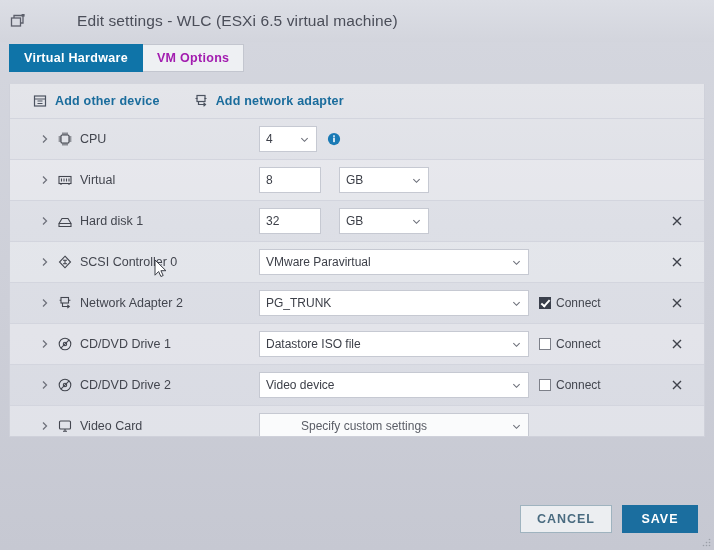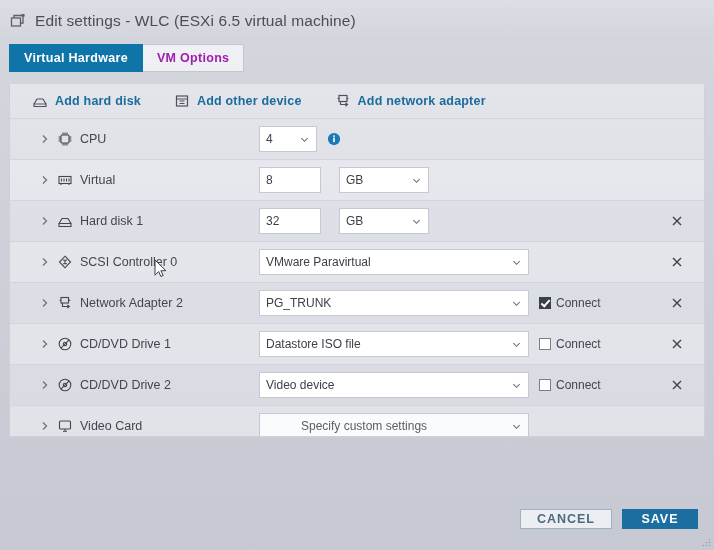--- a/index.html
+++ b/index.html
@@ -24,20 +24,21 @@
   }
 
   
   .titlebar {
     height: 42px;
     display: flex;
     align-items: center;
     padding: 0 10px 0 9px;
     background: linear-gradient(180deg, #dcdee5 0%, #d3d5dd 100%);
     box-sizing: border-box;
+    gap: 42px;
   }
   .titlebar .vm-icon {
     width: 18px;
     height: 18px;
     margin-right: 8px;
     flex: 0 0 auto;
     color: #5c5f6b;
   }
   .titlebar .title-text {
     font-size: 15.5px;
@@ -263,21 +264,21 @@
     right: 0;
     bottom: 0;
     height: 62px;
     display: flex;
     align-items: center;
     justify-content: flex-end;
     padding-right: 16px;
     box-sizing: border-box;
   }
   .btn {
-    height: 20px;
+    height: 28px;
     min-width: 76px;
     display: flex;
     align-items: center;
     justify-content: center;
     font-size: 12.5px;
     font-weight: bold;
     letter-spacing: 1px;
     box-sizing: border-box;
     cursor: pointer;
     margin-left: 10px;
@@ -333,27 +334,20 @@
     </div>
     <div class="tab inactive">
       <span>VM Options</span>
     </div>
   </div>
 
   <div class="panel">
 
     <div class="toolbar">
 
-      <div class="tool-btn">
-        <svg class="ticon" viewBox="0 0 16 16" fill="none" stroke="currentColor" stroke-width="1.2">
-          <path d="M2 11h12v2.5H2z"></path>
-          <path d="M2 11l3-5h6l3 5"></path>
-        </svg>
-        <span>Add hard disk</span>
-      </div>
 
       <div class="tool-btn">
         <svg class="ticon" viewBox="0 0 16 16" fill="none" stroke="currentColor" stroke-width="1.2">
           <rect x="2.5" y="3" width="11" height="10"></rect>
           <path d="M2.5 6h11M5.5 8h5M5.5 10.5h5"></path>
         </svg>
         <span>Add other device</span>
       </div>
 
       <div class="tool-btn">

